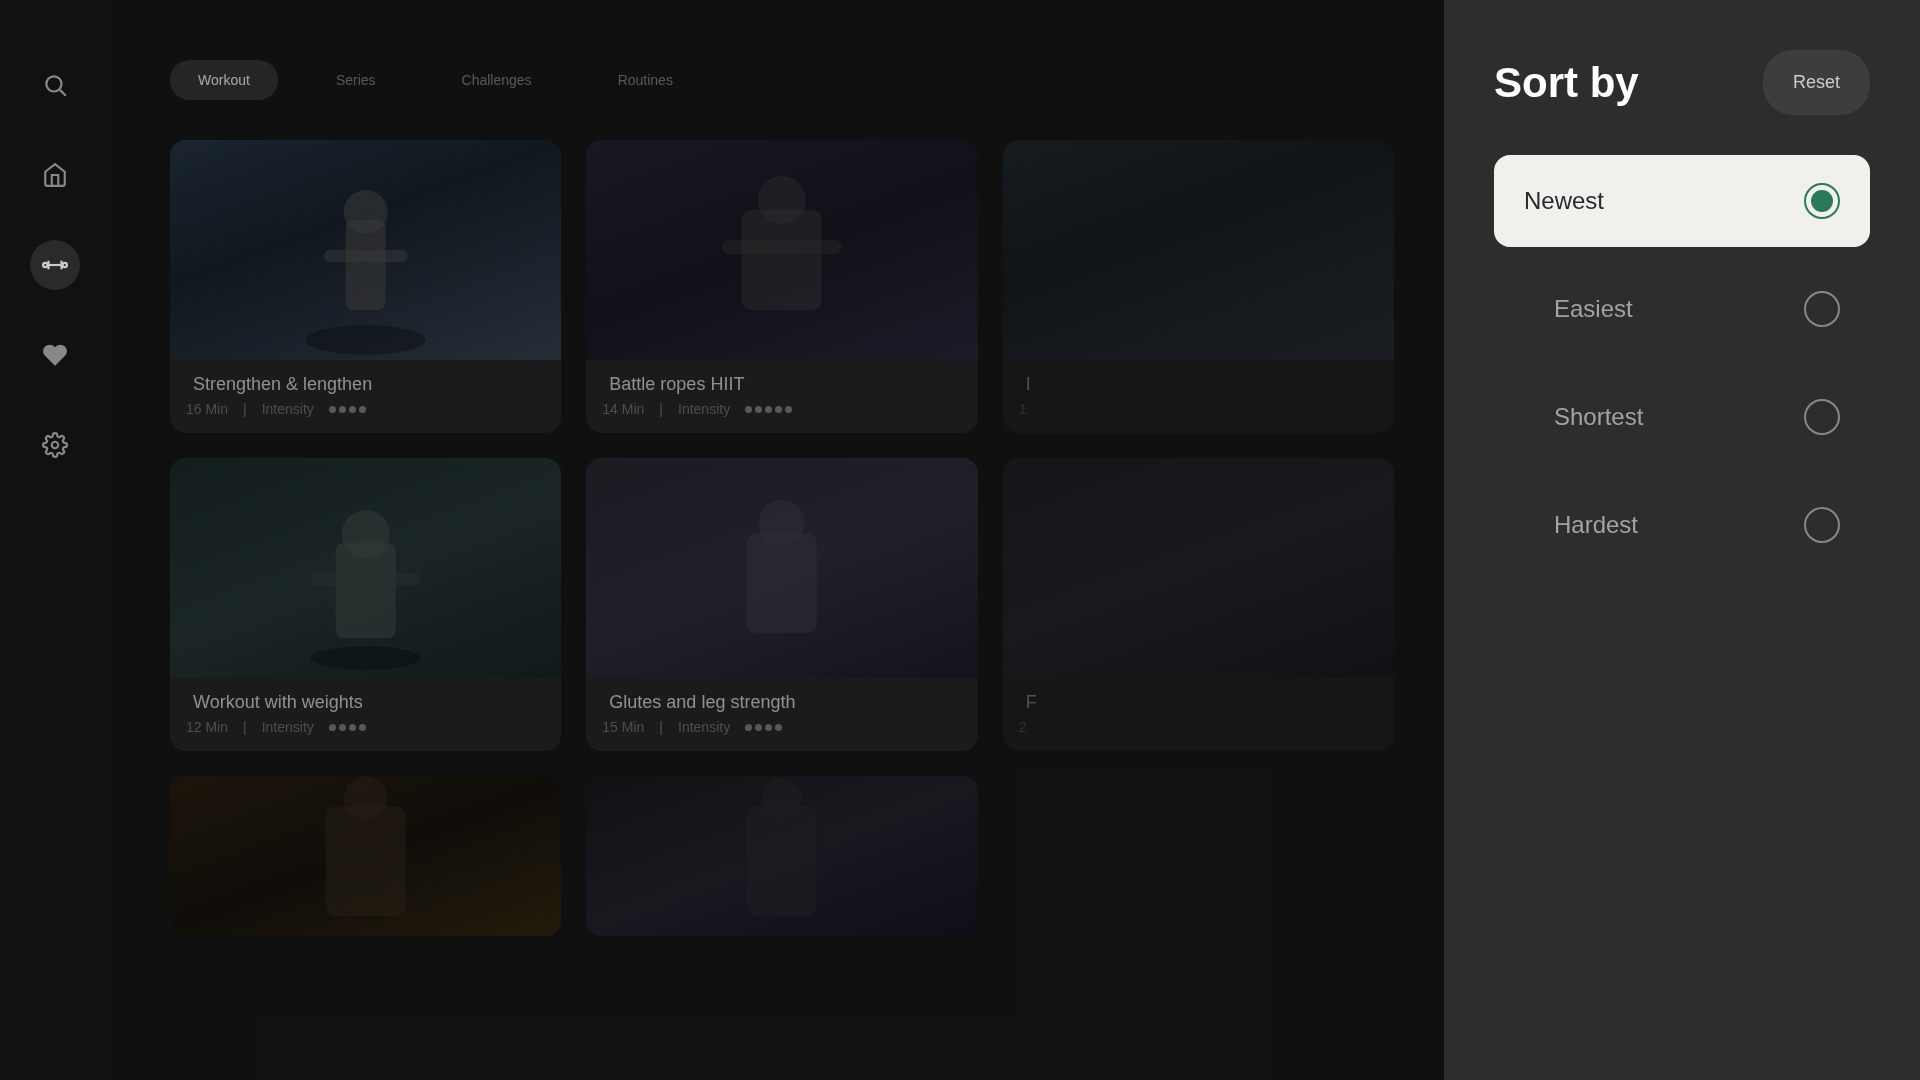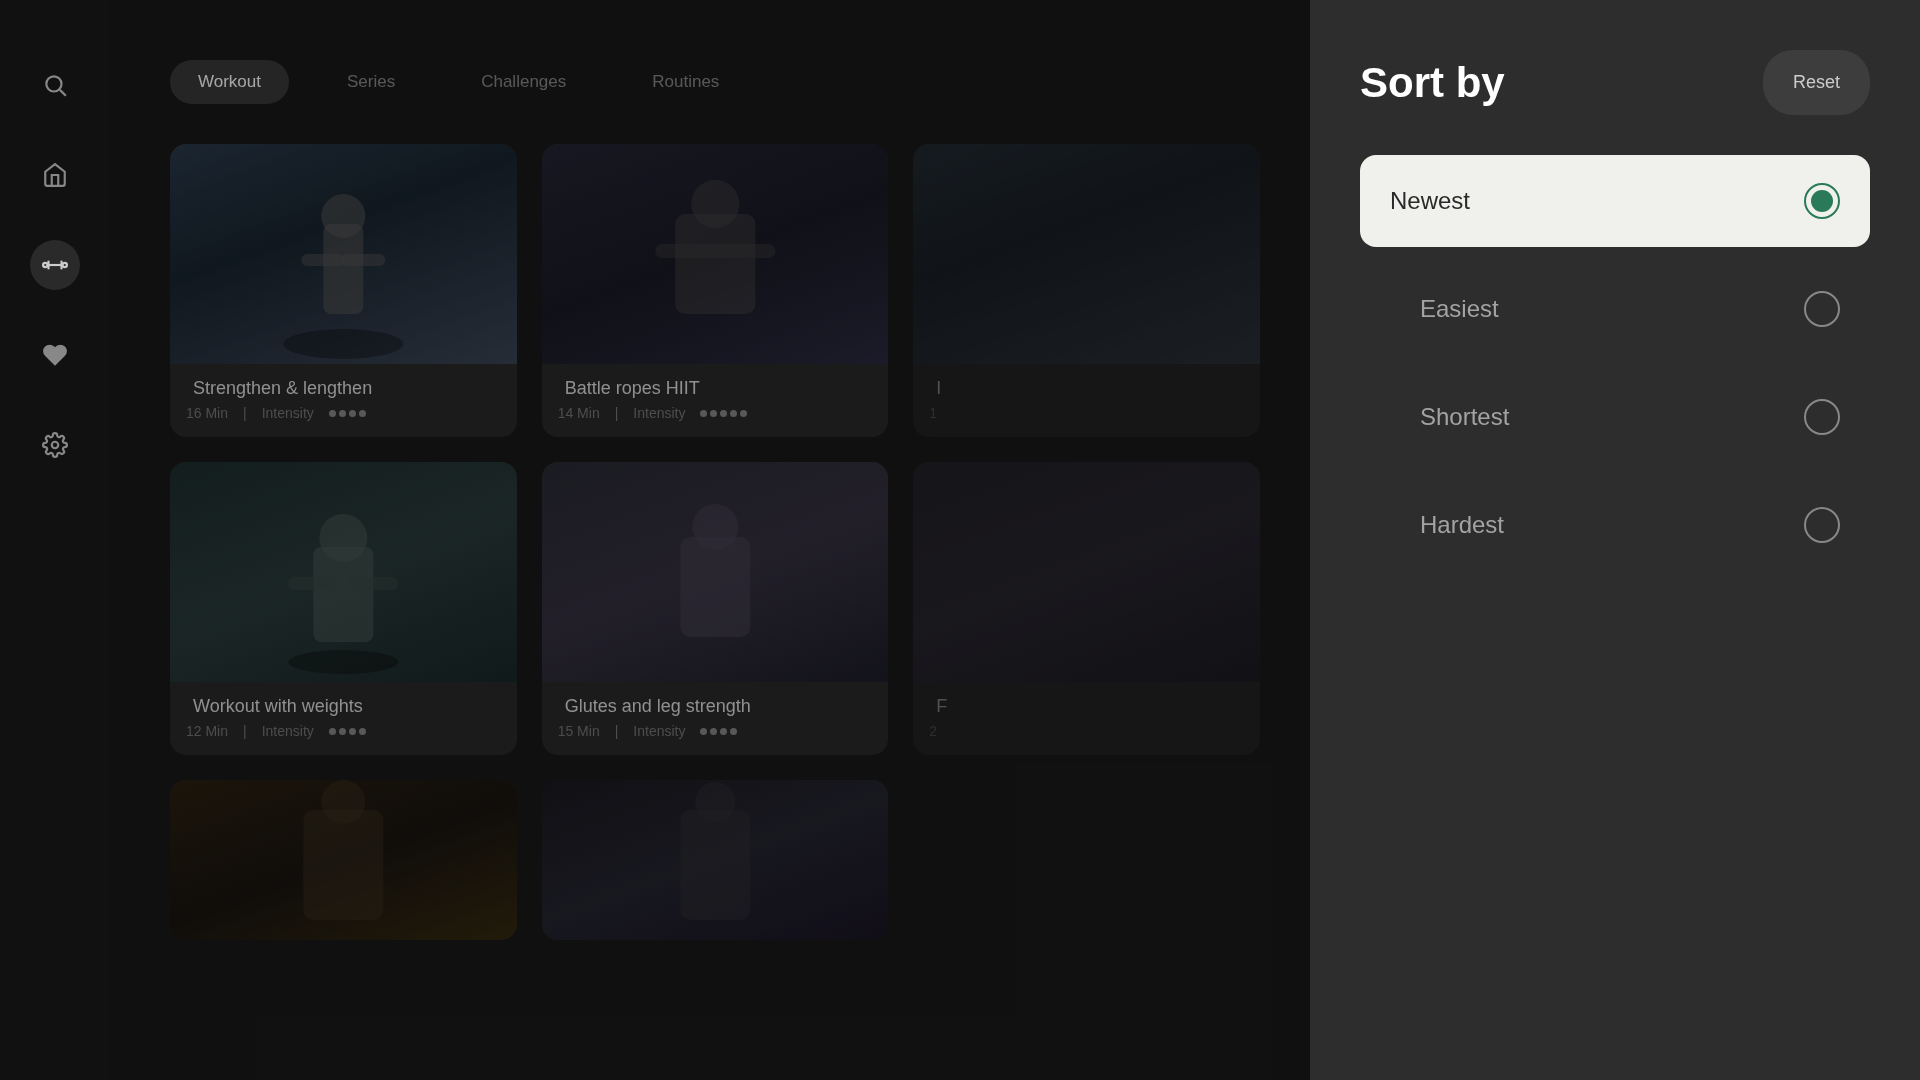--- a/index.html
+++ b/index.html
@@ -60,21 +60,21 @@
     .tabs {
       display: flex;
       align-items: center;
       gap: 30px;
       margin-bottom: 40px;
     }
 
     .tab {
       padding: 12px 28px;
       border-radius: 30px;
-      font-size: 17px;
+      font-size: 14px;
       font-weight: 500;
       cursor: pointer;
       color: #888;
     }
 
     .tab.active {
       background: #3a3a3a;
       color: #ffffff;
     }
 
@@ -149,21 +149,21 @@
 
     .dot {
       width: 7px;
       height: 7px;
       border-radius: 50%;
       background: #888;
     }
 
     
     .sort-panel {
-      width: 610px;
+      width: 476px;
       height: 1080px;
       background: #2d2d2d;
       flex-shrink: 0;
       padding: 50px 50px;
     }
 
     .sort-header {
       display: flex;
       align-items: center;
       justify-content: space-between;

